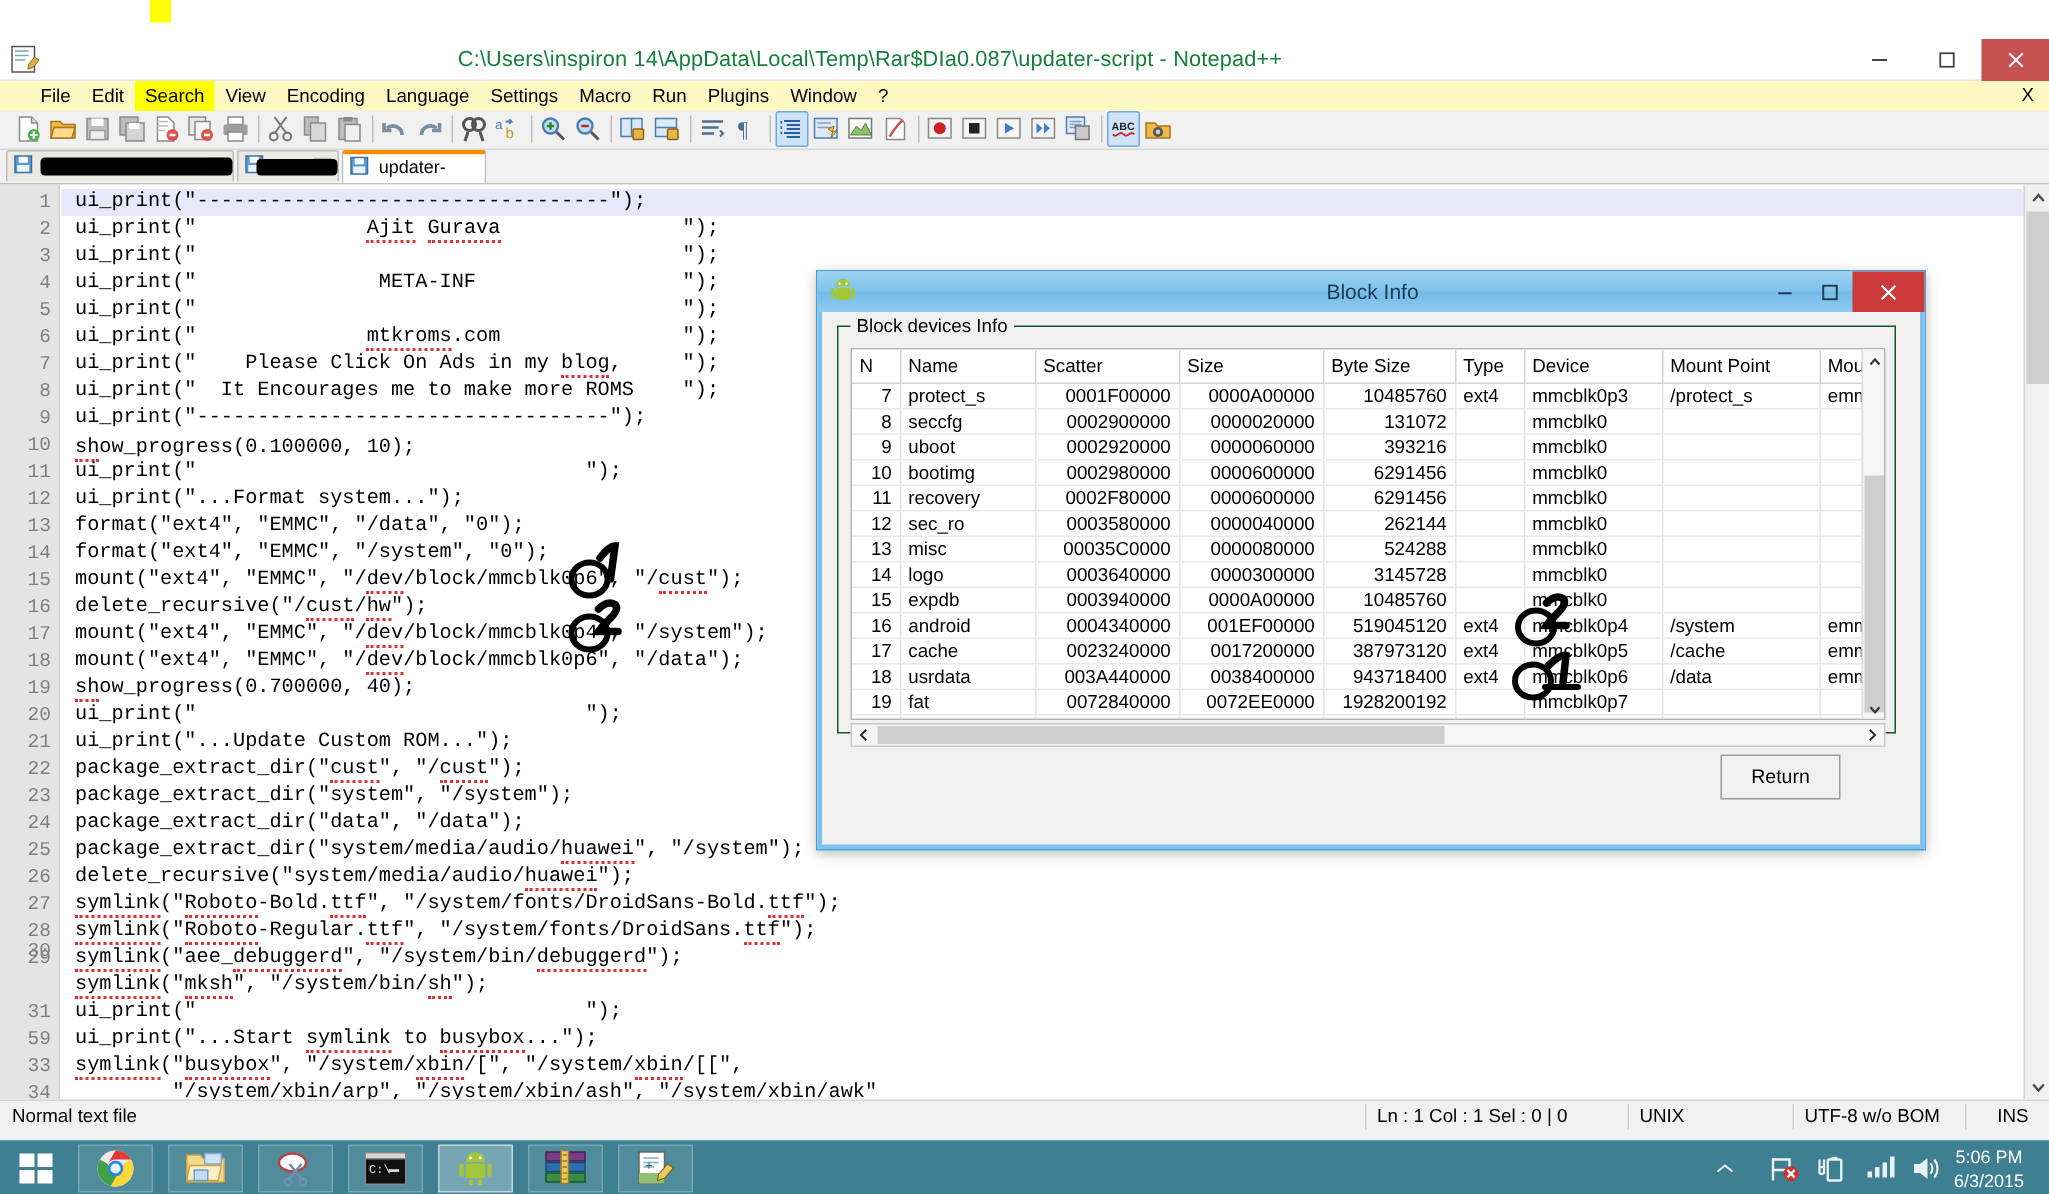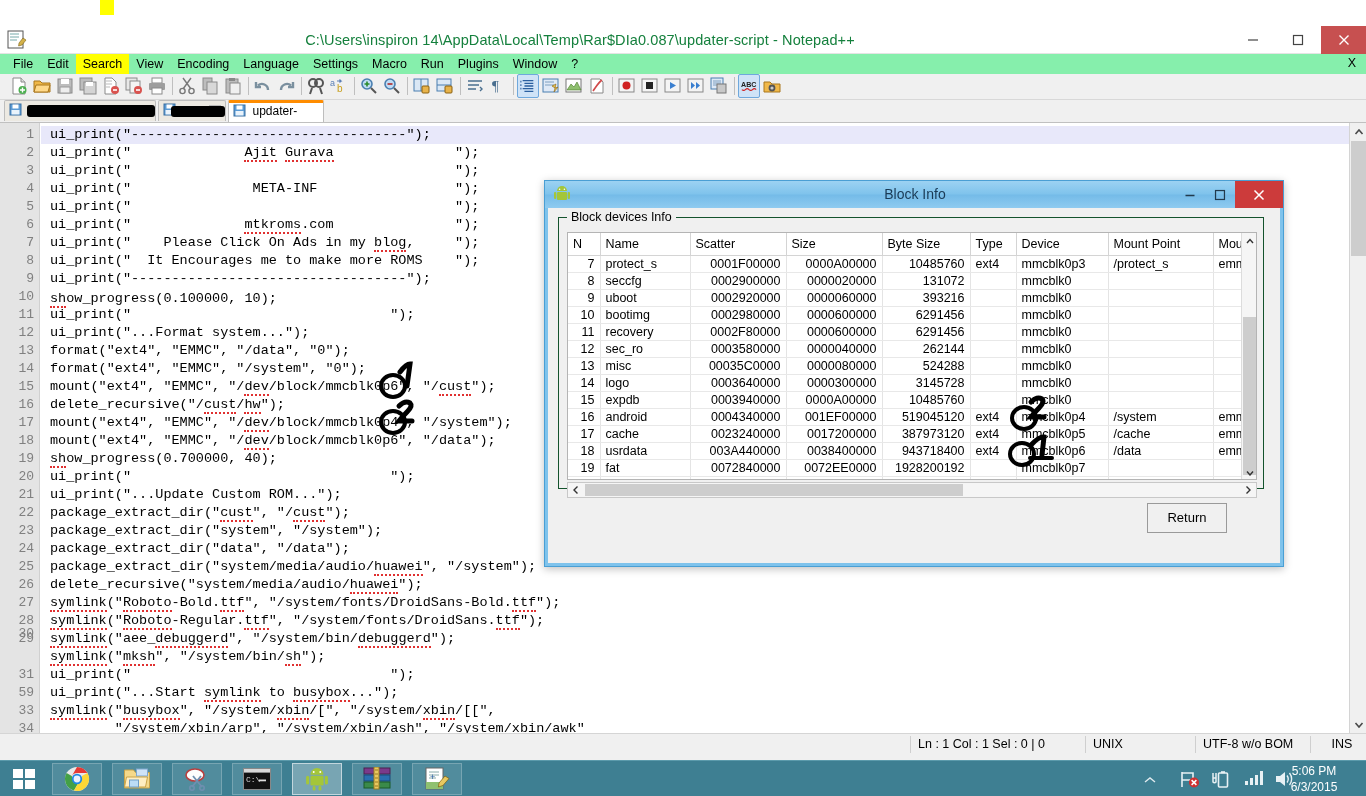--- a/index.html
+++ b/index.html
@@ -23,21 +23,21 @@
   #title-text {
     position:absolute; left:0; top:0; width:1160px; height:28px;
     line-height:28px; text-align:center; font-size:14.5px; color:#15803d;
     font-family:"Liberation Sans", sans-serif; letter-spacing:.1px;
   }
   .wbtn { position:absolute; top:0; width:45px; height:28px; cursor:default; }
   #wmin { right:91px; } #wmax { right:46px; } #wclose { right:0px; background:#c75050; }
   .wbtn svg { position:absolute; left:50%; top:50%; transform:translate(-50%,-50%); }
 
   
-  #menubar { position:relative; height:20px; background:#86efac; padding-left:6px; }
+  #menubar { position:relative; height:20px; background:#fef9c3; padding-left:20px; }
   .menu-item {
     display:inline-block; font-size:12.5px; color:#000; padding:2px 7px 2px 7px;
     line-height:16px; font-family:"Liberation Sans", sans-serif;
   }
   .menu-item.hl { background:#ffff00; }
   #menu-x { position:absolute; right:10px; top:2px; font-size:12.5px; color:#000; }
 
   
   #toolbar { position:relative; height:26px; background:#f0f0f0; border-bottom:1px solid #d8d8d8;
              padding-left:8px; white-space:nowrap; }
@@ -134,21 +134,21 @@
   
   #taskbar { position:absolute; left:0; top:760px; width:1366px; height:36px;
              background:#3e7f92; border-top:1px solid #5b9aab; }
   #startbtn { position:absolute; left:0; top:0; width:48px; height:36px; }
   .tsk { position:absolute; top:2px; width:50px; height:32px;
          background:rgba(255,255,255,.10); border:1px solid rgba(255,255,255,.22); }
   .tsk.active { background:rgba(255,255,255,.30); border:1px solid rgba(255,255,255,.55); }
   .tsk svg, #startbtn svg { position:absolute; left:50%; top:50%; transform:translate(-50%,-50%); }
   #tray { position:absolute; right:0; top:0; height:36px; }
   .trayicon { position:absolute; top:9px; width:18px; height:18px; }
-  #clock { position:absolute; right:16px; top:2px; width:72px; text-align:center;
+  #clock { position:absolute; right:4px; top:2px; width:72px; text-align:center;
            color:#fff; font-size:12px; line-height:16px; }
 </style>
 </head>
 <body>
 
 <div id="topstrip">
   <div id="topmark"></div>
 </div>
 
 <div id="npp">
@@ -437,20 +437,21 @@
       <div id="vsthumb"></div>
       <div class="sb-arrow" style="bottom:0;top:auto;">
         <svg width="9" height="7" viewBox="0 0 9 7">
             <path d="M1 1.5L4.5 5.5L8 1.5" stroke="#4a4a4a" stroke-width="1.6" fill="none"></path>
           </svg>
       </div>
     </div>
   </div>
 
   <div id="statusbar">
+    <div class="sb-cell first" style="left:0;width:570px;">Normal text file</div>
     <div class="sb-cell" style="left:910px;width:175px;">Ln : 1   Col : 1   Sel : 0 | 0</div>
     <div class="sb-cell" style="left:1085px;width:110px;">UNIX</div>
     <div class="sb-cell" style="left:1195px;width:115px;">UTF-8 w/o BOM</div>
     <div class="sb-cell" style="left:1310px;width:56px;text-align:center;">INS</div>
   </div>
 </div>
 
 <div id="dlg">
   <div id="dlg-title">
     <div id="dlg-icon">

